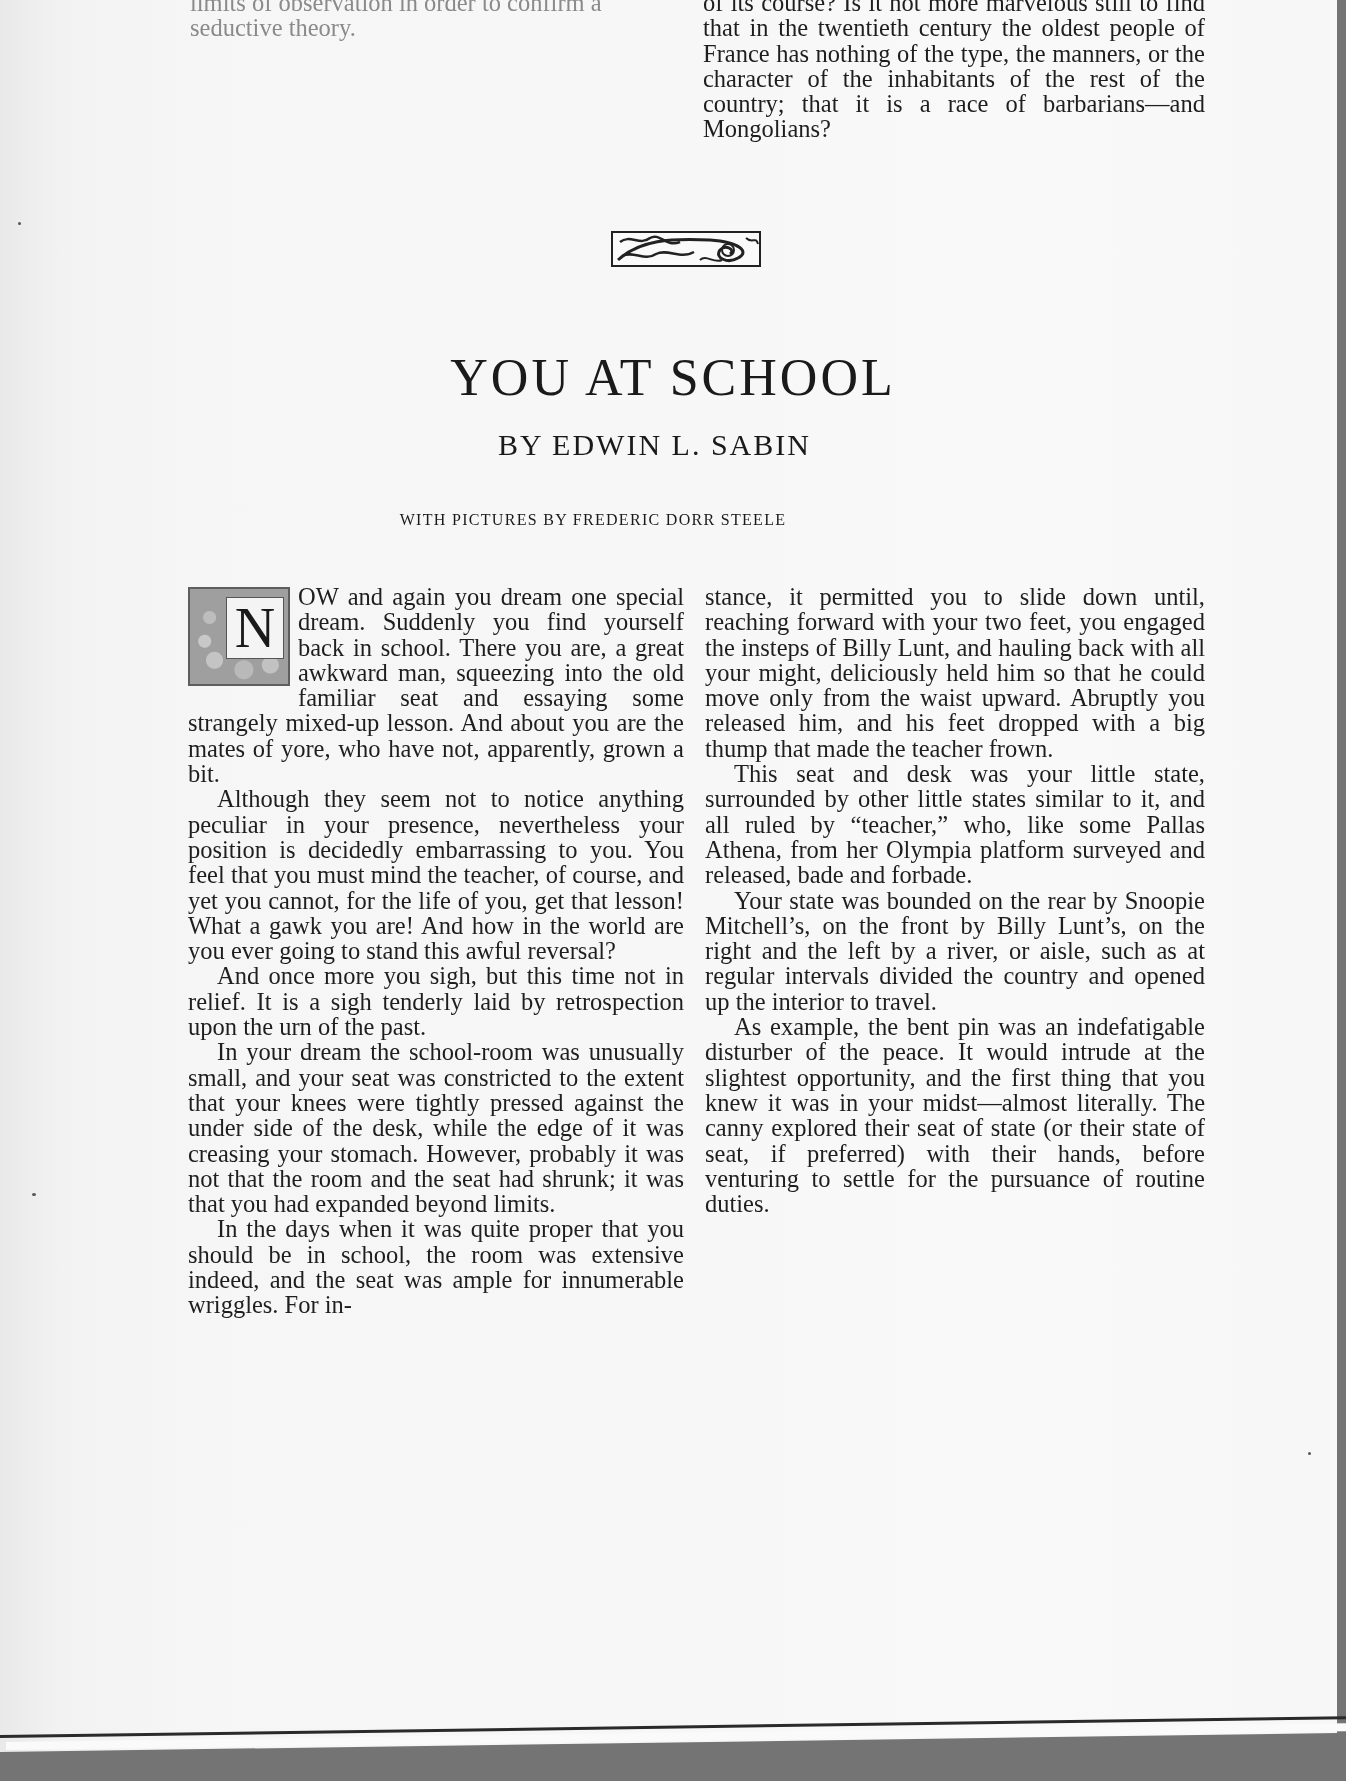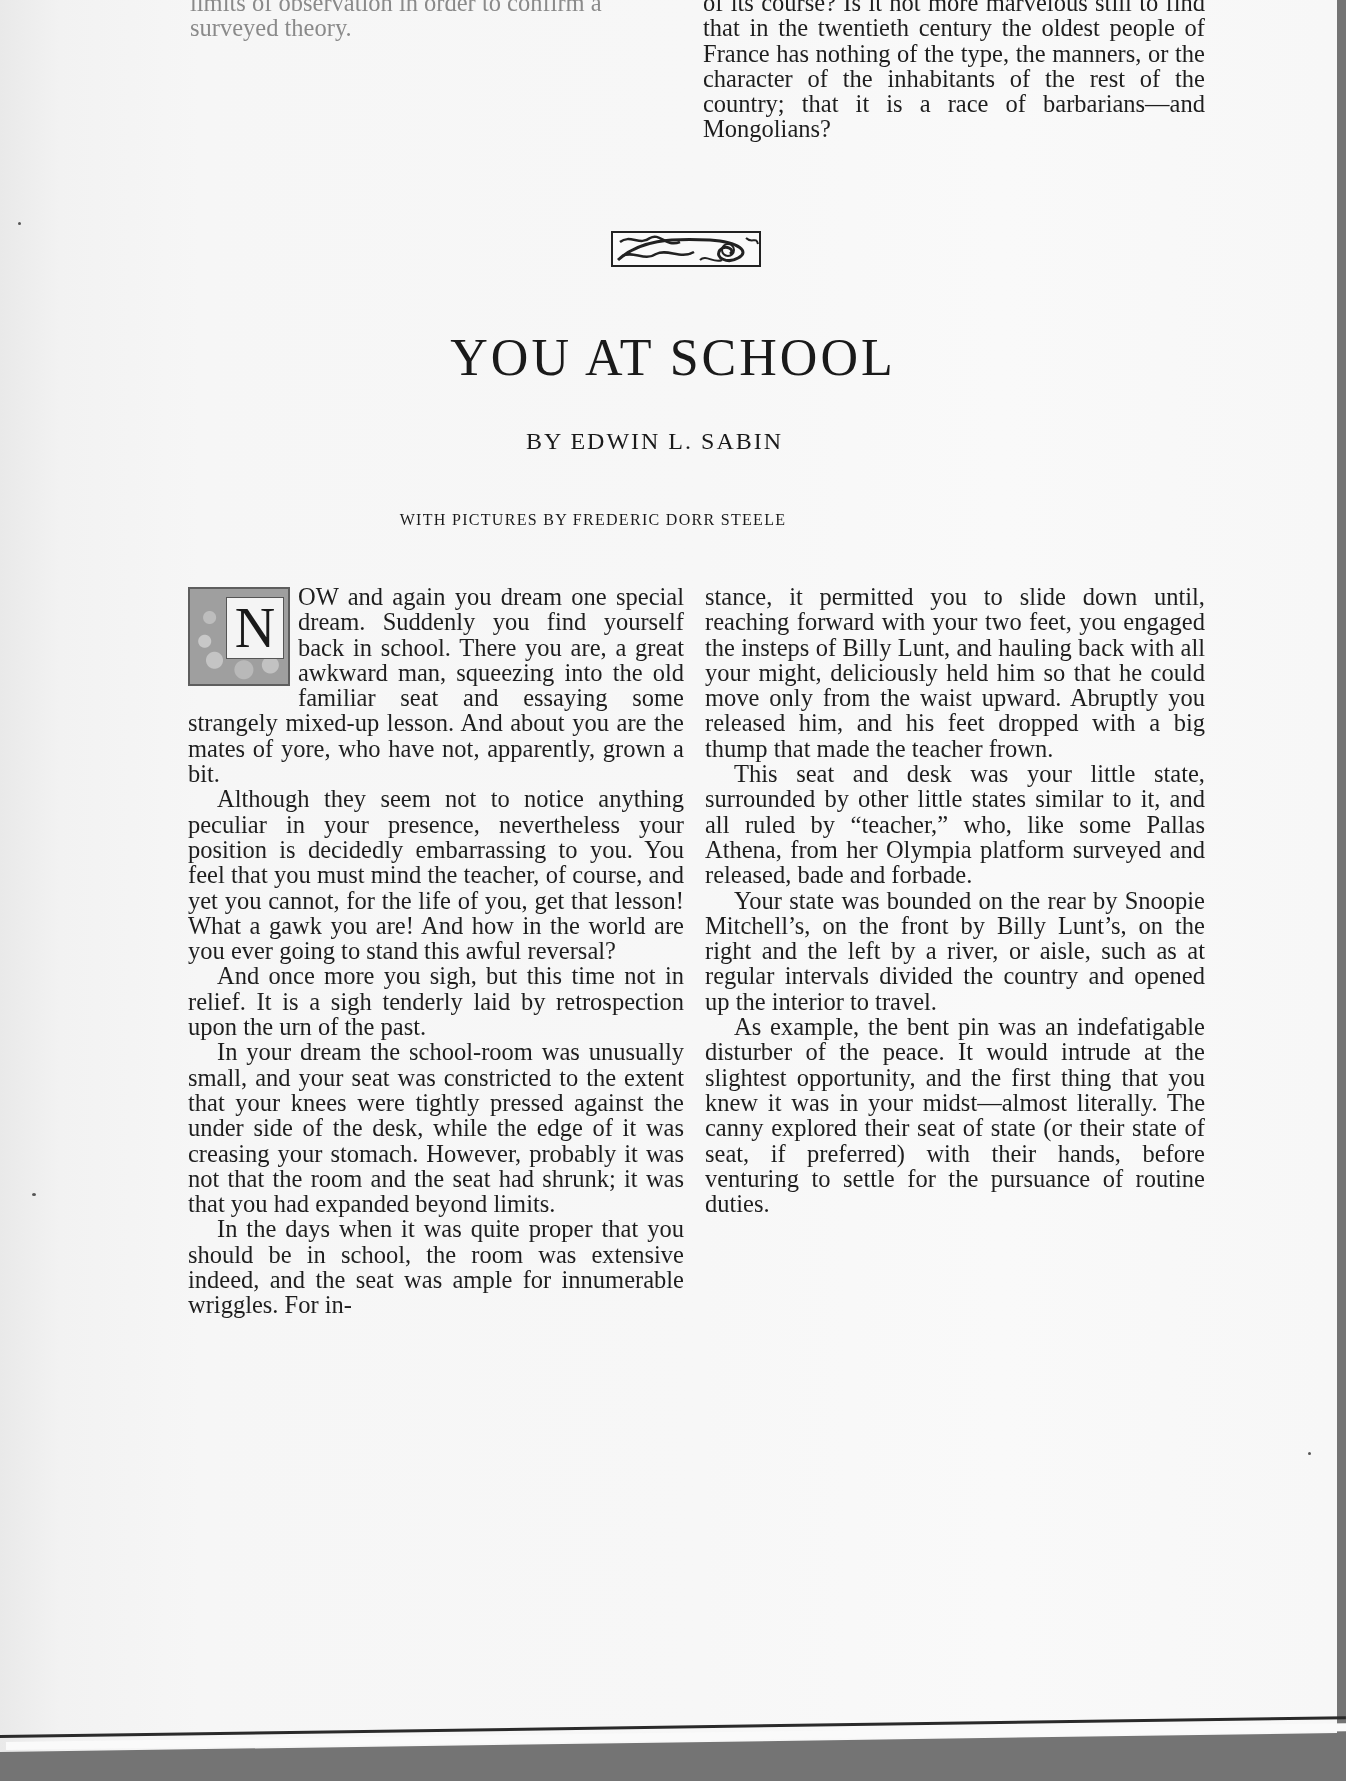--- a/index.html
+++ b/index.html
@@ -30,27 +30,27 @@
   }
   .col p { margin: 0; text-indent: 29px; }
   .col p.noindent { text-indent: 0; }
   .faded { color: #8a8a8a; filter: blur(0.6px); }
   .top-left { left: 190px; top: -10px; width: 485px; }
   .top-right { left: 703px; top: -10px; width: 502px; }
   .ornament {
     position: absolute; left: 610px; top: 230px; width: 152px; height: 38px;
   }
   .title {
-    position: absolute; left: 0; width: 1346px; top: 328px;
+    position: absolute; left: 0; width: 1346px; top: 348px;
     text-align: center; font-size: 52px; letter-spacing: 3px; font-weight: normal;
     color: #1a1a1a; margin: 0;
   }
   .byline {
     position: absolute; left: 0; width: 1309px; top: 428px;
-    text-align: center; font-size: 24px; letter-spacing: 2px; color: #1a1a1a;
+    text-align: center; font-size: 30px; letter-spacing: 2px; color: #1a1a1a;
   }
   .illustrator {
     position: absolute; left: 0; width: 1186px; top: 511px;
     text-align: center; font-size: 16px; letter-spacing: 1.3px; color: #1a1a1a;
   }
   .col-left { left: 188px; top: 584px; width: 496px; }
   .col-right { left: 705px; top: 584px; width: 500px; }
   .dropcap {
     float: left; width: 102px; height: 99px; margin: 3px 8px 0 0;
     position: relative; border: 2px solid #5e5e5e; box-sizing: border-box;
@@ -69,21 +69,21 @@
   }
   .speck { position: absolute; background: #555; border-radius: 50%; }
 </style>
 </head>
 <body>
 
 <div class="page">
 
   <div class="col top-left">
     <p class="noindent faded">limits of observation in order to confirm a</p>
-    <p class="noindent faded">surveyed theory.</p>
+    <p class="noindent faded">seductive theory.</p>
   </div>
   <div class="col top-right">
     <p class="noindent">of its course? Is it not more marvelous still to find that in the twentieth century the oldest people of France has nothing of the type, the manners, or the character of the inhabitants of the rest of the country; that it is a race of barbarians—and Mongolians?</p>
   </div>
 
   <svg class="ornament" viewBox="0 0 152 38">
     <rect x="2" y="2" width="148" height="34" fill="#fafafa" stroke="#222" stroke-width="2"></rect>
     <path d="M8 30 C30 10, 60 8, 100 10 C130 12, 140 22, 128 28 C118 34, 104 28, 110 20 C116 14, 126 20, 120 24" fill="none" stroke="#222" stroke-width="3"></path>
     <path d="M10 12 C20 4, 30 16, 40 8 C50 2, 56 18, 70 12" fill="none" stroke="#222" stroke-width="2.5"></path>
     <path d="M12 26 C24 20, 34 32, 46 24 C58 18, 70 30, 84 22" fill="none" stroke="#222" stroke-width="2.5"></path>

